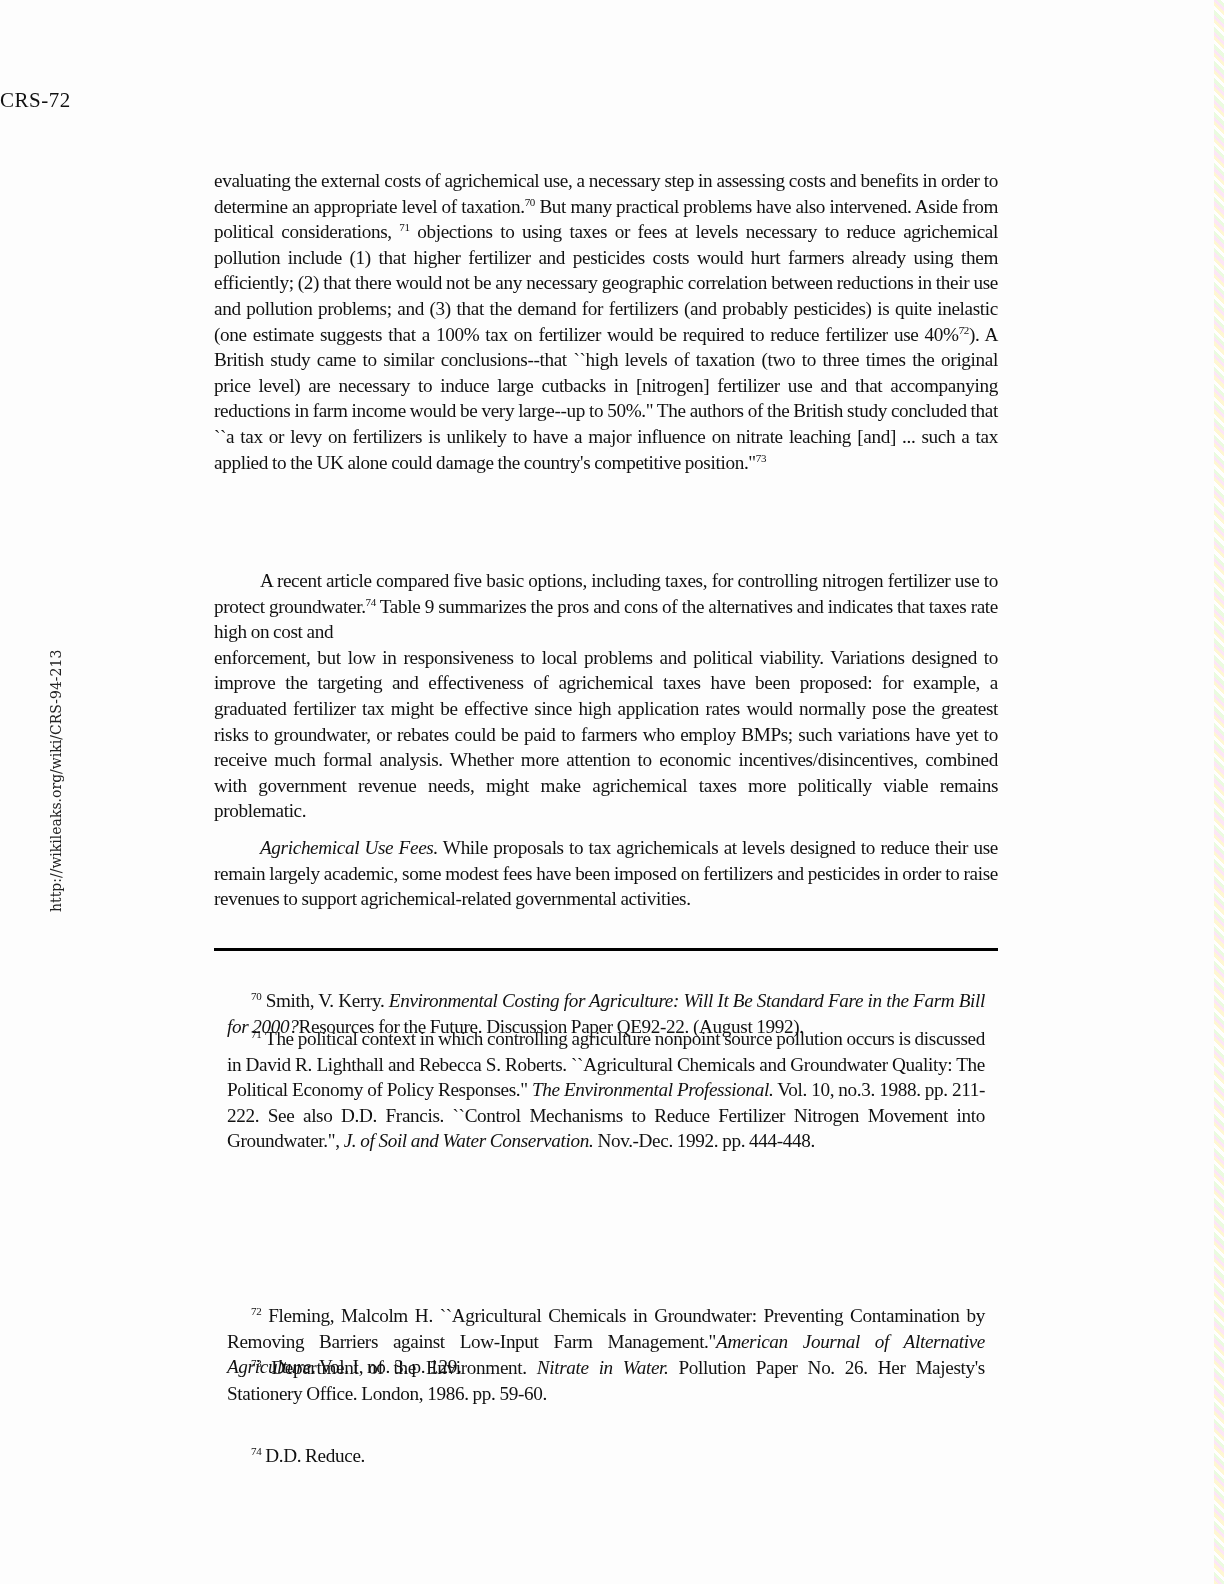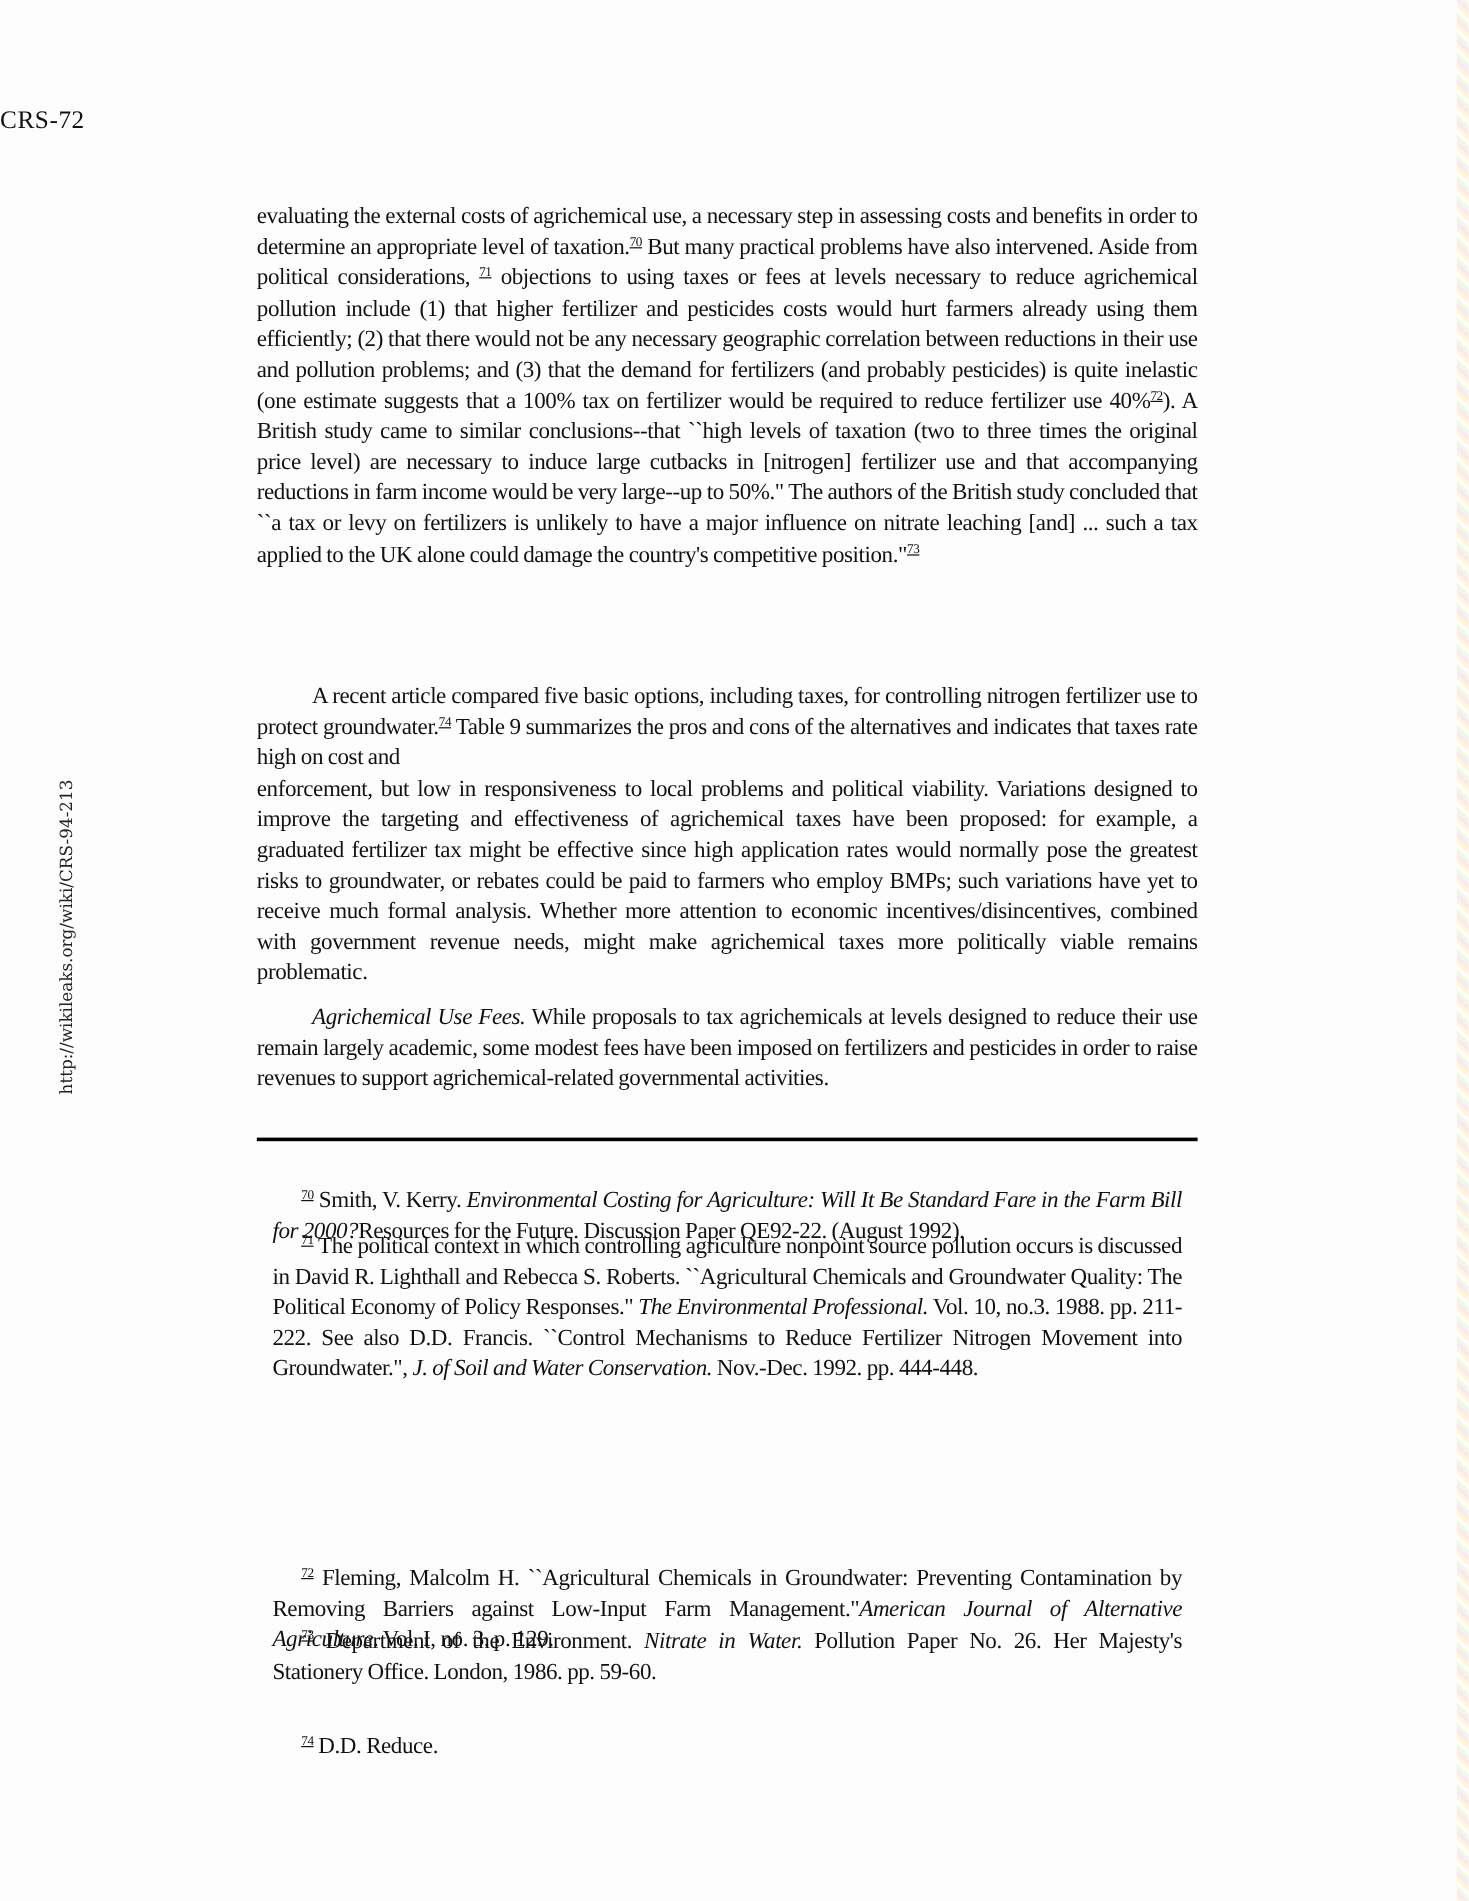--- a/index.html
+++ b/index.html
@@ -19,21 +19,21 @@
   .side-url {
     position: absolute; left: 48px; top: 912px; transform-origin: left top; transform: rotate(-90deg);
     font-family: "DejaVu Serif", serif; font-size: 14px; white-space: nowrap; color: #222;
   }
   .body-text {
     position: absolute; left: 214px; width: 784px; font-size: 19.2px; line-height: 25.6px;
     text-align: justify; letter-spacing: -0.35px; word-spacing: -0.5px;
   }
   .body-text p { margin: 0; }
   .indent { text-indent: 46px; }
-  sup { font-size: 11px; line-height: 0; vertical-align: 7px; text-decoration: underline; }
+  sup { font-size: 11px; line-height: 0; vertical-align: 7px; }
   .rule {
     position: absolute; left: 214px; top: 948px; width: 784px; height: 3px; background: #000;
   }
   .fn {
     position: absolute; left: 214px; width: 784px; font-size: 19.2px; line-height: 25.6px;
     text-align: justify; letter-spacing: -0.35px; word-spacing: -0.5px;
   }
   .fn p { margin: 13px; text-indent: 24px; }
   i { font-style: italic; }
 </style>

